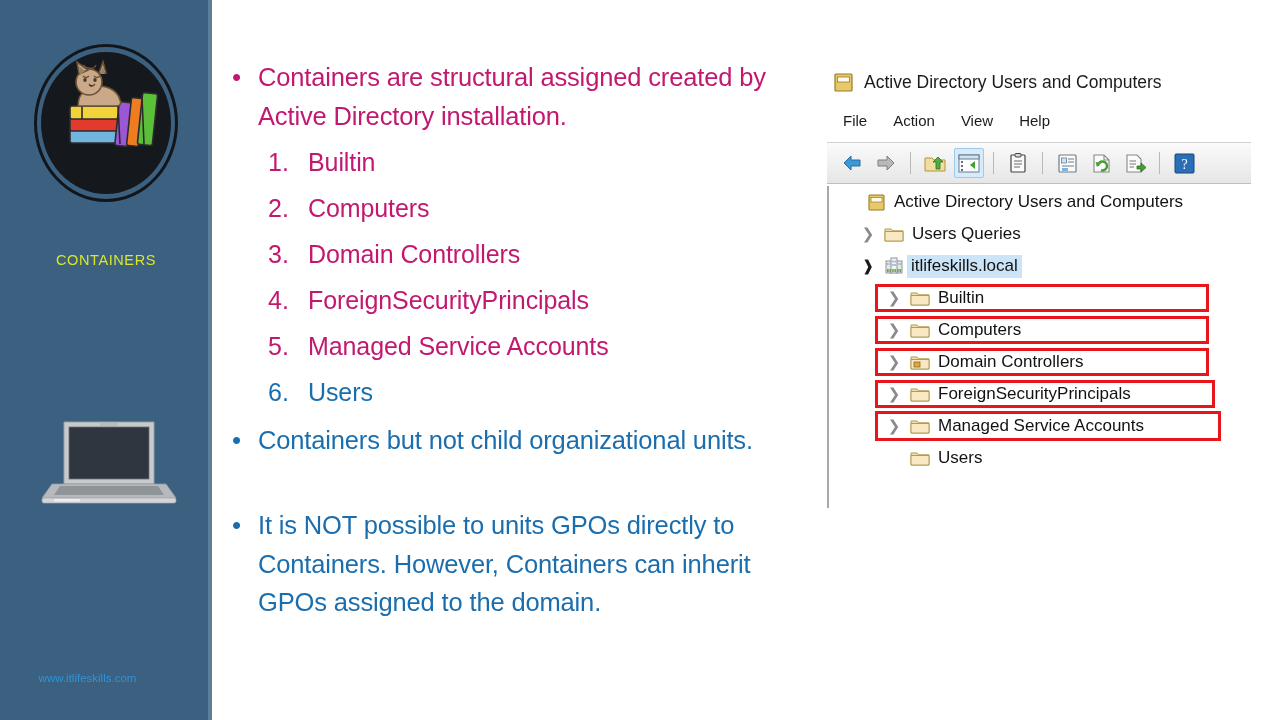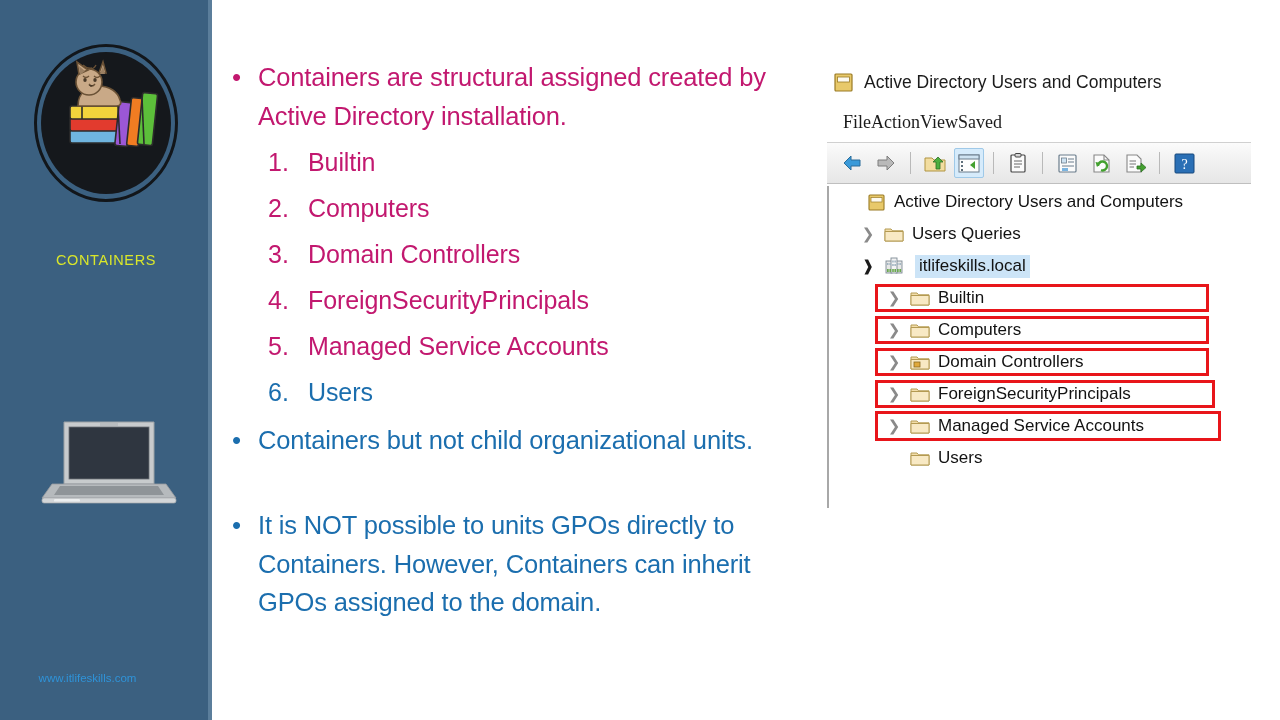--- a/index.html
+++ b/index.html
@@ -112,22 +112,22 @@
     background: #ffffff;
     font-family: "Liberation Sans", sans-serif;
   }
   #ad-title {
     position: absolute; left: 6px; top: 10px;
     display: flex; align-items: center; gap: 10px;
     font-size: 17.5px; color: #1b1b1b;
   }
   #ad-menubar {
     position: absolute; left: 16px; top: 50px;
-    display: flex; 
-    font-size: 18px; color: #1b1b1b; font-family: Liberation Serif, serif;
+    display: flex; gap: 26px;
+    font-size: 15px; color: #1b1b1b;
   }
   #ad-toolbar {
     position: absolute; left: 0px; top: 80px;
     width: 424px; height: 42px;
     background: linear-gradient(180deg,#fbfbfb 0%, #efefef 55%, #e6e6e6 100%);
     border-top: 1px solid #d0d0d0;
     border-bottom: 1px solid #bfbfbf;
     display: flex; align-items: center;
     padding-left: 10px;
     box-sizing: border-box;
@@ -164,21 +164,21 @@
     box-sizing: border-box;
   }
   .chev {
     width: 26px; flex: 0 0 26px;
     display: flex; align-items: center; justify-content: center;
     color: #8a8a8a; font-size: 15px;
   }
   .chev.open { color: #1b1b1b; }
   .tw-icon { width: 26px; flex: 0 0 26px; display:flex; align-items:center; justify-content:center; }
   .tw-label { padding-left: 5px; white-space: nowrap; }
-  .tw-label.selected { background: #cce4f7; padding: 1px 4px 2px 4px; margin-left: 8px; }
+  .tw-label.selected { background: #cce4f7; padding: 1px 4px 2px 4px; }
   .redbox {
     position: absolute;
     border: 3px solid #e8151a;
     box-sizing: border-box;
     pointer-events: none;
   }
   .indent1 { padding-left: 26px; }
   .indent2 { padding-left: 52px; }
 </style>
 </head>
@@ -316,21 +316,21 @@
         <rect x="2" y="2" width="17" height="17" rx="1" fill="#e8c96a" stroke="#9a7b25" stroke-width="1.2"></rect>
         <rect x="4.5" y="5" width="12" height="5" fill="#fdfaf0" stroke="#9a7b25" stroke-width="0.8"></rect>
       </svg>
       <span>Active Directory Users and Computers</span>
     </div>
 
     <div id="ad-menubar">
       <span>File</span>
       <span>Action</span>
       <span>View</span>
-      <span>Saved</span>
+      <span>Help</span>
     </div>
 
     <div id="ad-toolbar">
       <div class="tb-btn">
         <svg width="24" height="20" viewBox="0 0 24 20">
           <path d="M11 3 L4 10 L11 17 L11 13 L20 13 L20 7 L11 7 Z" fill="#3a9ad9" stroke="#2a6d9a" stroke-width="1"></path>
         </svg>
       </div>
       <div class="tb-btn">
         <svg width="24" height="20" viewBox="0 0 24 20">

